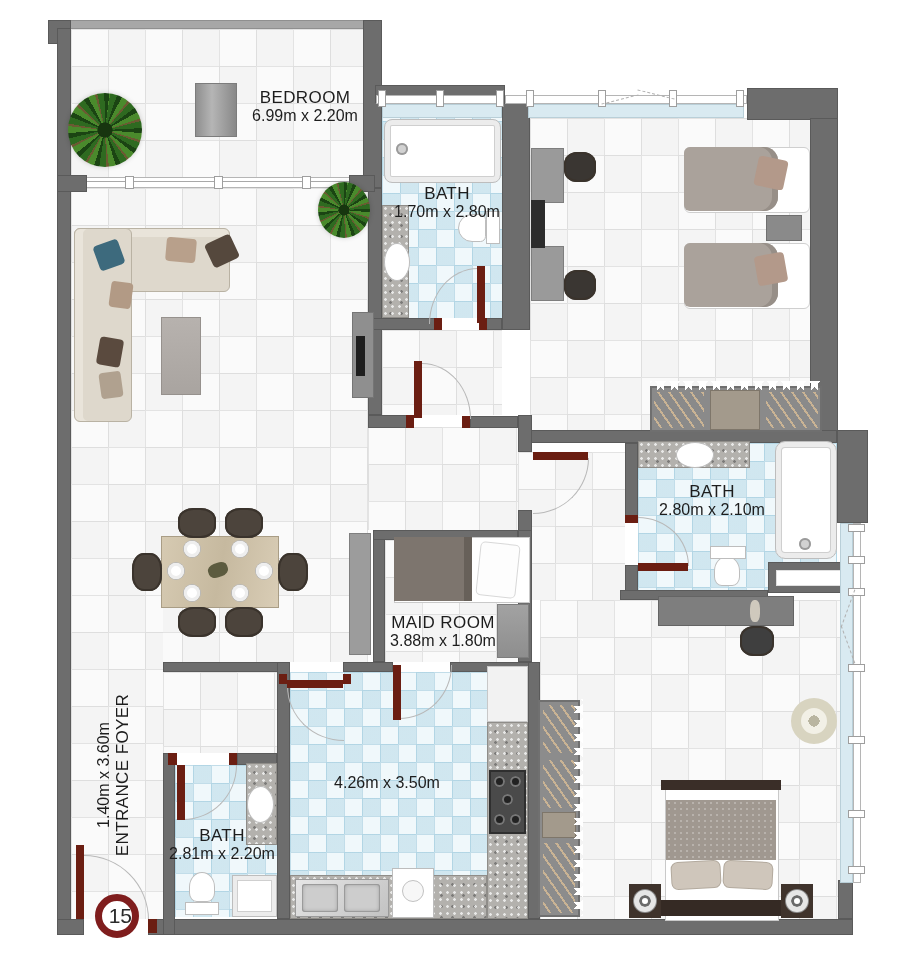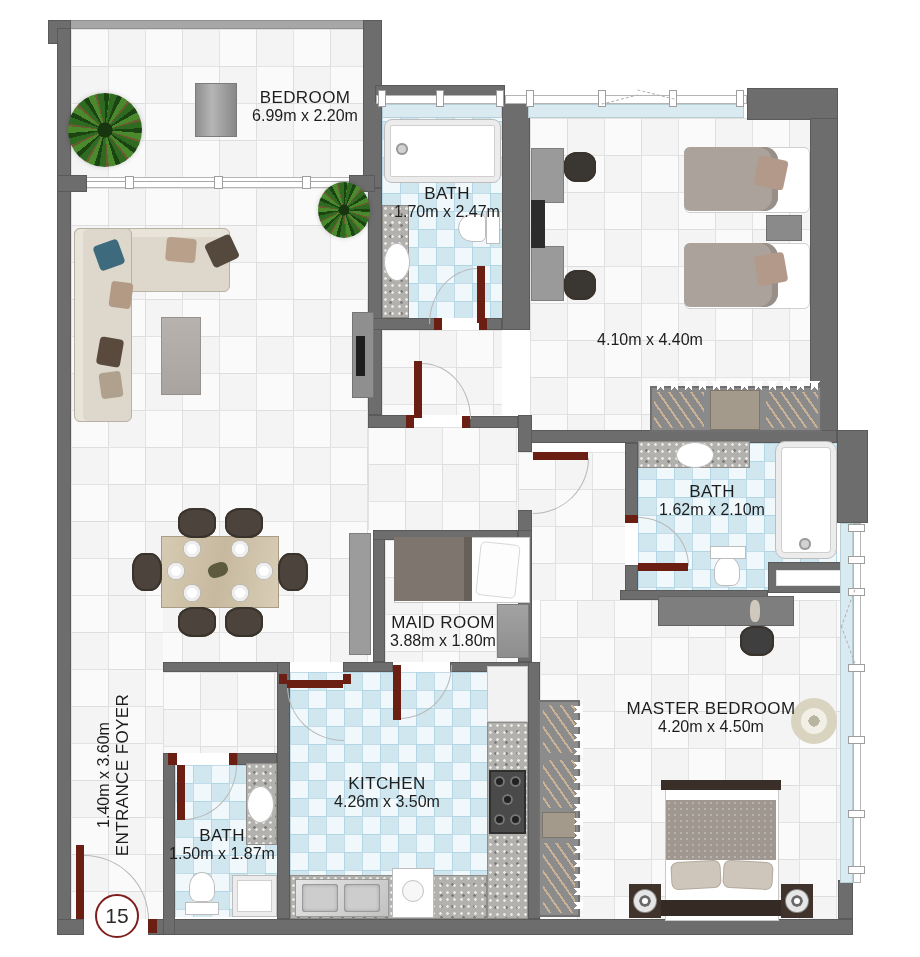--- a/index.html
+++ b/index.html
@@ -294,49 +294,43 @@
   <div class="abs" style="left:781px;top:884px;width:32px;height:34px;background:#3f332c;"></div>
   <div class="lamp" style="left:634px;top:890px;"></div>
   <div class="lamp" style="left:786px;top:890px;"></div>
 
   <div class="label" style="left:230px;top:88px;width:150px;">
     <div class="rname">BEDROOM</div>
     <div class="rdims">6.99m x 2.20m</div>
   </div>
   <div class="label" style="left:377px;top:184px;width:140px;">
     <div class="rname">BATH</div>
-    <div class="rdims">1.70m x 2.47m</div>
+    <div class="rdims">1.70m x 2.80m</div>
   </div>
   <div class="label" style="left:550px;top:331px;width:200px;">
-    <div class="rdims">4.10m x 4.40m</div>
   </div>
   <div class="label" style="left:622px;top:482px;width:180px;">
     <div class="rname">BATH</div>
-    <div class="rdims">1.62m x 2.10m</div>
+    <div class="rdims">2.80m x 2.10m</div>
   </div>
   <div class="label" style="left:353px;top:613px;width:180px;">
     <div class="rname">MAID ROOM</div>
     <div class="rdims">3.88m x 1.80m</div>
   </div>
-  <div class="label" style="left:581px;top:699px;width:260px;">
-    <div class="rname">MASTER BEDROOM</div>
-    <div class="rdims">4.20m x 4.50m</div>
-  </div>
   <div class="label" style="left:287px;top:774px;width:200px;">
-    <div class="rname">KITCHEN</div>
     <div class="rdims">4.26m x 3.50m</div>
   </div>
   <div class="label" style="left:142px;top:826px;width:160px;">
     <div class="rname">BATH</div>
-    <div class="rdims">1.50m x 1.87m</div>
+    <div class="rdims">2.81m x 2.20m</div>
   </div>
   <div class="label" style="left:31px;top:754px;width:170px;height:42px;transform:rotate(-90deg);">
     <div class="rdims">1.40m x 3.60m</div>
     <div class="rname">ENTRANCE FOYER</div>
   </div>
 
   <div class="abs" style="left:95px;top:894px;width:44px;height:44px;border-radius:50%;background:#fff;
-              border:2px solid #7f1d1d;box-sizing:border-box;display:flex;align-items:center;
-              justify-content:center;font-size:21px;color:#2b2b2b;z-index:10;">
+              border:7px solid #7f1d1d;box-sizing:border-box;display:flex;align-items:center;
+              justify-content:flex-end;font-size:21px;color:#2b2b2b;z-index:10;">
     <span>15</span>
   </div>
 
 </div>
 
 </body></html>

